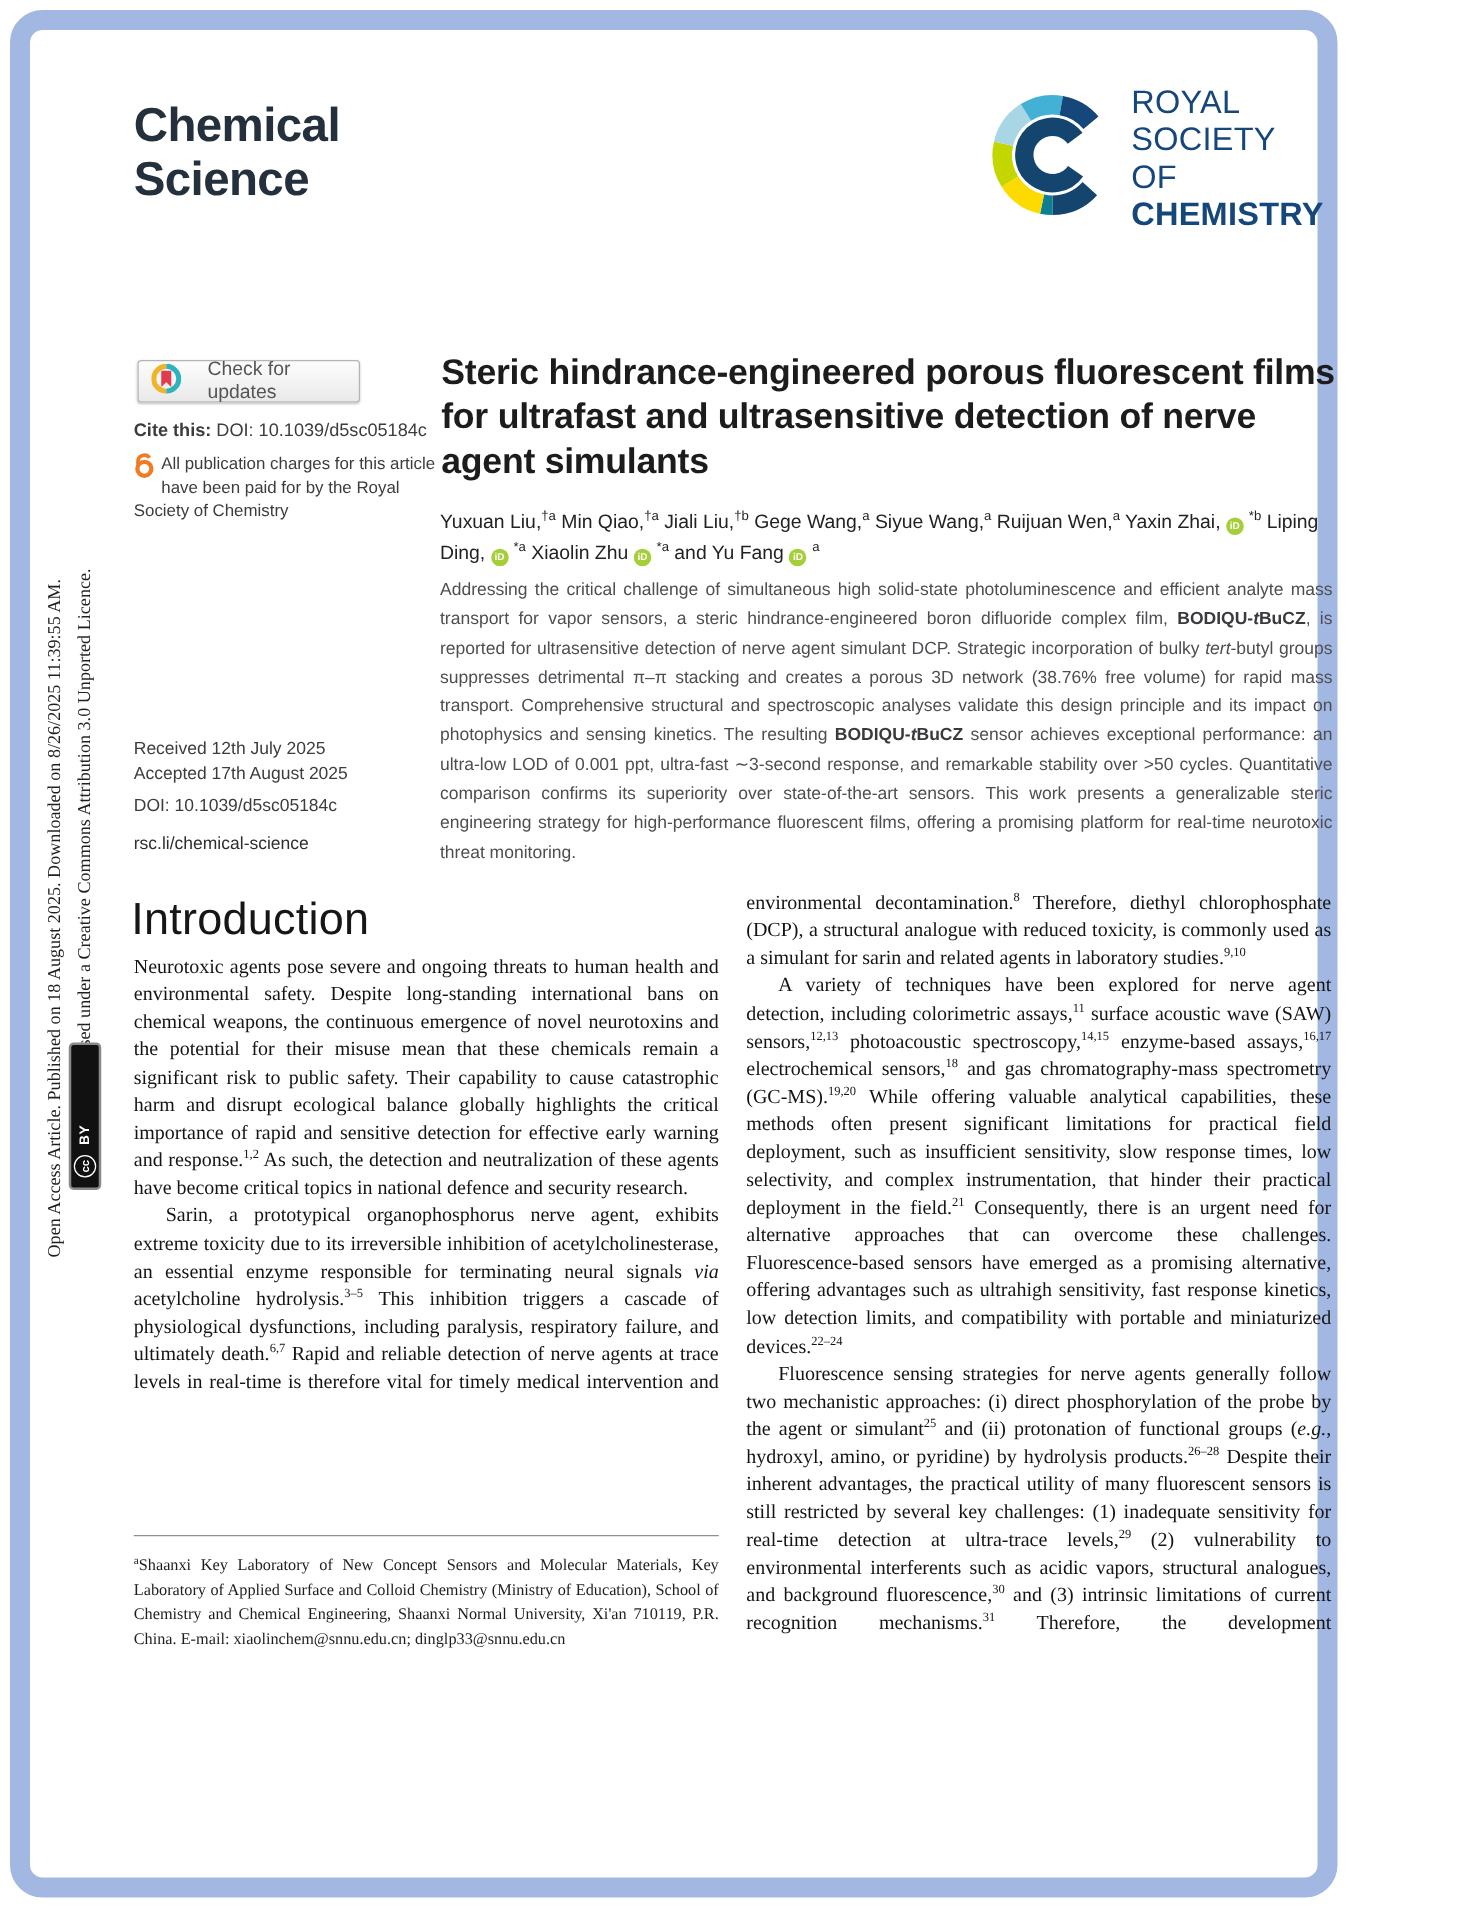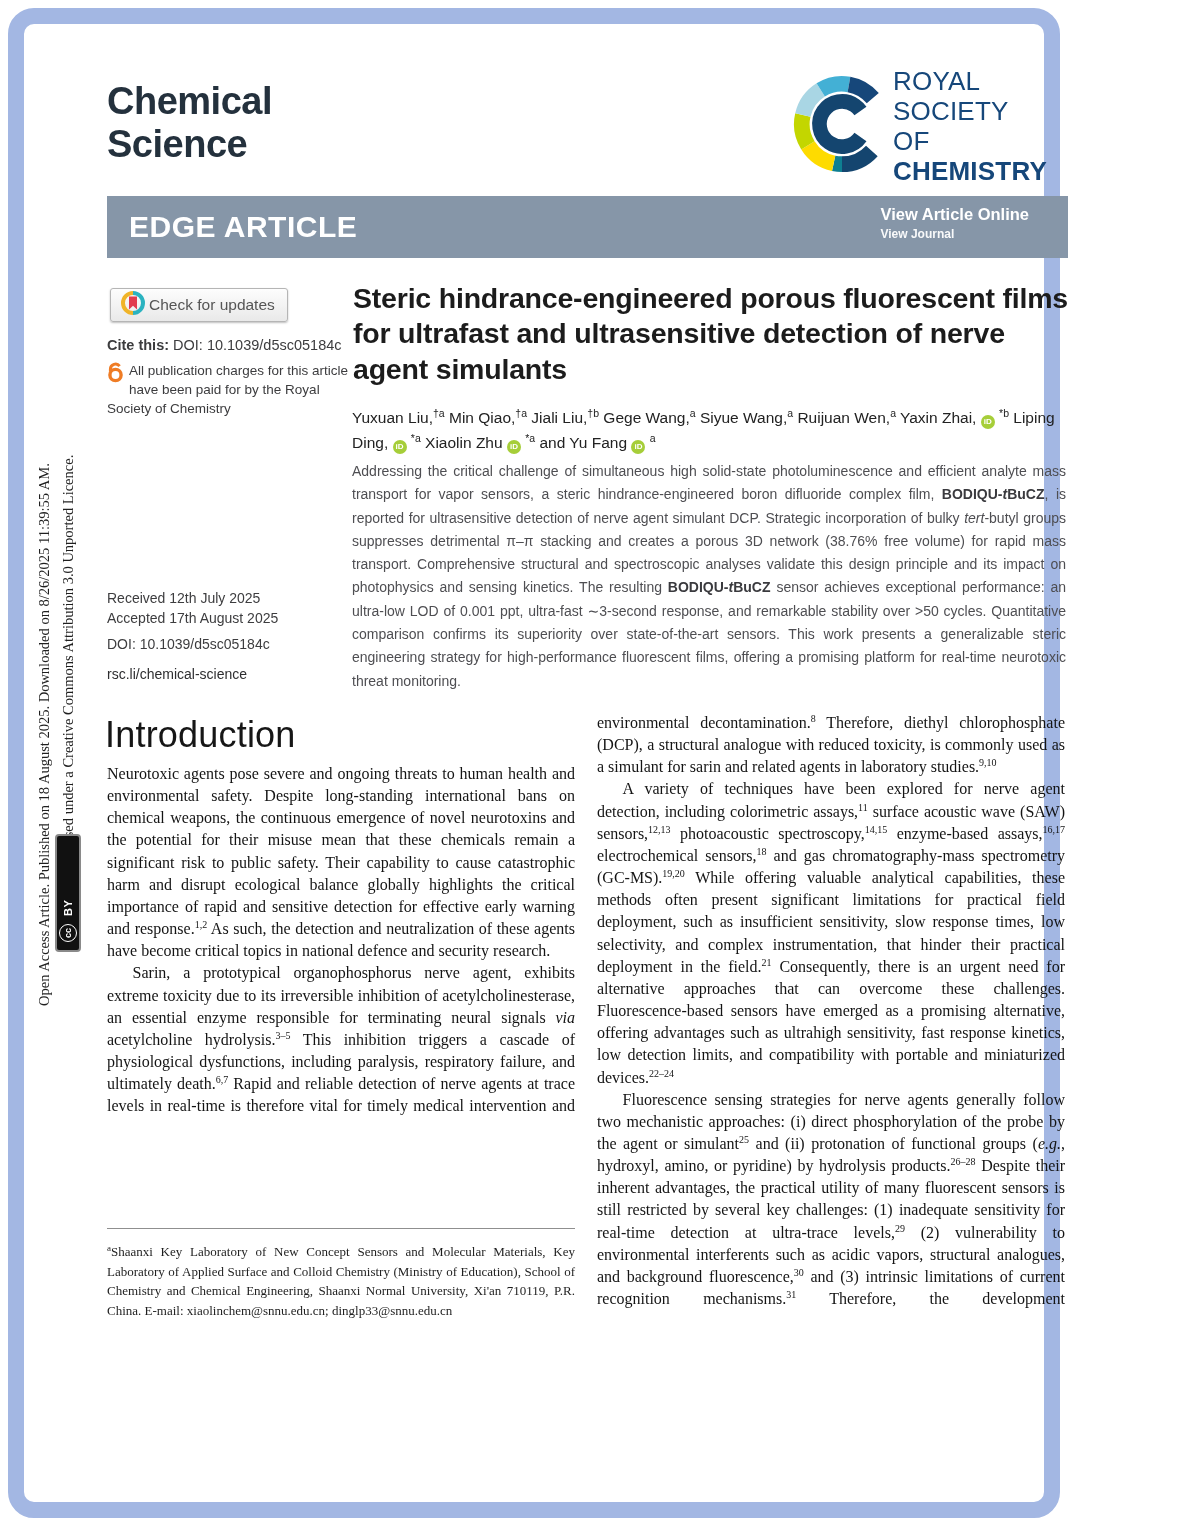--- a/index.html
+++ b/index.html
@@ -1,40 +1,40 @@
 <!DOCTYPE html>
 <html style="--frame-blue: #a3b7e3; --banner-gray: #8696a8; --navy: #16477a; --orcid-green: #a6ce39; --open-access-orange: #ef7c25; --crossmark-red: #e23b4e; --crossmark-teal: #2bb3c0; --crossmark-yellow: #f0b429;"><head>
 <meta charset="utf-8">
 <style>
   html,body{margin:0;padding:0;background:#ffffff;}
   .page{position:relative;width:1068px;height:1526px;background:#fff;overflow:hidden;
-        font-family:"Liberation Sans",sans-serif;color:#1a1a1a;}
+        font-family:"Liberation Sans",sans-serif;color:#1a1a1a;padding-left:10px;}
   .frame{position:absolute;left:8px;top:8px;right:8px;bottom:8px;
          border:16px solid var(--frame-blue,#a3b7e3);border-radius:26px;pointer-events:none;}
 
   
   .journal-logo{position:absolute;left:107px;top:80px;font-size:38px;font-weight:700;
                 line-height:1.12;color:#24313d;letter-spacing:-0.5px;}
-  .rsc{position:absolute;left:793px;top:66px;display:flex;align-items:center;gap:2px;}
+  .rsc{position:absolute;left:793px;top:66px;display:flex;align-items:center;gap:14px;}
   .rsc-text{font-size:26px;line-height:1.16;color:var(--navy,#16477a);letter-spacing:0.2px;}
   .rsc-text b{font-weight:700;}
 
   
   .banner{position:absolute;left:107px;top:196px;width:966px;height:62px;
           background:var(--banner-gray,#8696a8);}
   .banner-label{position:absolute;left:22px;top:50%;transform:translateY(-50%);
                 color:#fff;font-size:30px;font-weight:700;letter-spacing:0.5px;}
   .banner-links{position:absolute;right:44px;top:9px;color:#fff;}
   .banner-links .vao{font-size:16.5px;font-weight:700;display:block;}
   .banner-links .vj{font-size:12px;font-weight:700;display:block;margin-top:3px;opacity:.95;}
 
   
   .check-btn{position:absolute;left:110px;top:288px;width:178px;height:34px;box-sizing:border-box;
              background:linear-gradient(#fdfdfd,#e9e9e9);border:1px solid #b5b5b5;border-radius:3px;
-             box-shadow:0 1px 2px rgba(0,0,0,.25);display:flex;align-items:center;gap:4px;padding:0 10px;
+             box-shadow:0 1px 2px rgba(0,0,0,.25);display:flex;align-items:center;gap:21px;padding:0 10px;
              font-size:15.5px;color:#555;}
   .cite-line{position:absolute;left:107px;top:337px;font-size:14.5px;color:#3c3c3e;}
   .cite-line b{font-weight:700;}
   .oa-note{position:absolute;left:107px;top:361px;width:250px;font-size:13.5px;line-height:1.42;color:#3c3c3e;}
   .oa-note svg{float:left;margin:1px 5px 0 0;}
   .recv{position:absolute;left:107px;top:588px;font-size:14px;line-height:1.45;color:#3d3d3f;}
   .doi-line{position:absolute;left:107px;top:636px;font-size:14px;color:#3d3d3f;}
   .url-line{position:absolute;left:107px;top:666px;font-size:14px;color:#2e2e30;}
 
   
@@ -110,27 +110,20 @@
           <circle cx="50" cy="50" r="23" stroke="#14456f" stroke-width="15" pathLength="360" stroke-dasharray="290 360" transform="rotate(35 50 50)"></circle>
         </g>
       </svg>
     </span>
     <span class="rsc-text">
       <span>ROYAL SOCIETY</span><br>
       <span>OF </span><b>CHEMISTRY</b>
     </span>
   </div>
 
-  <div class="banner">
-    <span class="banner-label">EDGE ARTICLE</span>
-    <span class="banner-links">
-      <span class="vao">View Article Online</span>
-      <span class="vj">View Journal</span>
-    </span>
-  </div>
 
   <div class="check-btn">
     <span>
       <svg width="24" height="24" viewBox="0 0 24 24">
         <path d="M12 2 A10 10 0 0 1 12 22" fill="none" stroke="#2bb3c0" stroke-width="4"></path>
         <path d="M12 22 A10 10 0 0 1 12 2" fill="none" stroke="#f0b429" stroke-width="4"></path>
         <polygon points="8,5.5 16,5.5 16,18.5 12,14.8 8,18.5" fill="#e23b4e"></polygon>
       </svg>
     </span>
     <span>Check for updates</span>

